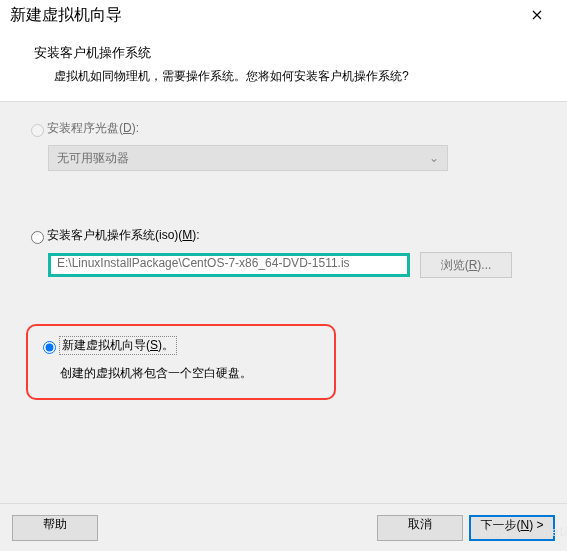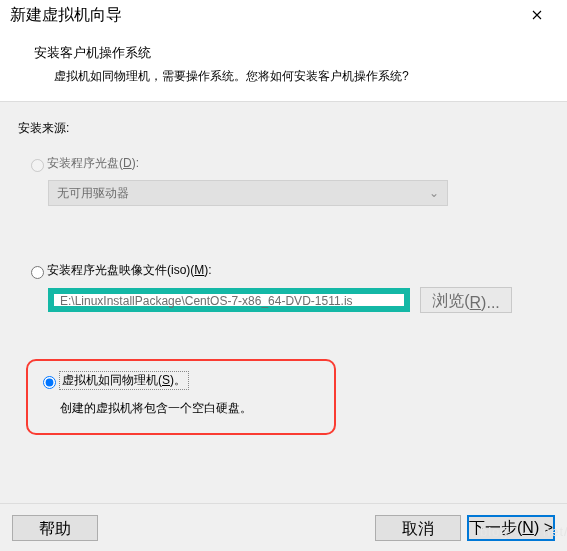--- a/index.html
+++ b/index.html
@@ -15,31 +15,31 @@
 .source-label { font-size: 12px; margin-bottom: 18px; }
 .option { margin-left: 8px; margin-bottom: 12px; }
 .radio-row { display: flex; align-items: center; }
 .radio { width: 13px; height: 13px; }
 .radio-label { font-size: 12px; }
 .radio-label.disabled { color: #6d6d6d; }
 .radio-label u { text-decoration: underline; }
 .combo { margin: 8px 0 0 22px; width: 400px; height: 26px; background: #e1e1e1; border: 1px solid #d0d0d0; display: flex; align-items: center; padding: 0 8px; color: #6d6d6d; font-size: 12px; justify-content: space-between; }
 .combo .chev { color: #909090; }
 .iso-row { display: flex; align-items: center; gap: 10px; margin: 8px 0 0 22px; }
-.iso-input { width: 362px; height: 24px; border: 6px solid #14b8a6; background: #fff; padding: 0 6px; font-size: 12px; color: #6d6d6d; }
-.browse-btn { width: 92px; height: 26px; background: #e9e9e9; border: 1px solid #c9c9c9; color: #6d6d6d; font-size: 16px; display: flex; align-items: flex-end; justify-content: center; }
+.iso-input { width: 362px; height: 24px; border: 3px solid #14b8a6; background: #fff; padding: 0 6px; font-size: 12px; color: #6d6d6d; }
+.browse-btn { width: 92px; height: 26px; background: #e9e9e9; border: 1px solid #c9c9c9; color: #6d6d6d; font-size: 12px; display: flex; align-items: center; justify-content: center; }
 .gap1 { height: 44px; }
 .gap2 { height: 30px; }
 .highlight-box { margin: 4px 8px 0 8px; border: 2.5px solid #fa3c32; border-radius: 10px; padding: 10px 12px 16px 10px; width: 310px; }
 .highlight-box .radio-row { margin-bottom: 10px; }
 .highlight-box .radio-label { border: 1px dotted #888; padding: 0 2px; }
 .hint { font-size: 12px; padding-left: 22px; }
 .footer { position: absolute; bottom: 0; left: 0; right: 0; height: 48px; background: #f0f0f0; border-top: 1px solid #ddd; display: flex; align-items: center; padding: 0 12px; gap: 6px; }
 .footer .spacer { flex: 1; }
-.btn { height: 26px; min-width: 86px; background: #e1e1e1; border: 1px solid #adadad; font-size: 16px; display: flex; align-items: flex-end; justify-content: center; cursor: pointer; }
+.btn { height: 26px; min-width: 86px; background: #e1e1e1; border: 1px solid #adadad; font-size: 12px; display: flex; align-items: flex-start; justify-content: center; cursor: pointer; }
 .btn.primary { border: 2px solid #0078d7; background: #e1e1e1; }
 .btn u { text-decoration: underline; }
 .help-btn { min-width: 86px; }
 .watermark { position: absolute; right: -40px; bottom: 12px; color: #e6e6e6; font-size: 13px; letter-spacing: 1px; pointer-events: none; }
 </style>
 </head>
 <body>
 
 <div class="titlebar">
   <span class="title-text">新建虚拟机向导</span>
@@ -49,63 +49,62 @@
       </svg>
   </div>
 </div>
 
 <div class="header">
   <div class="header-title">安装客户机操作系统</div>
   <div class="header-sub">虚拟机如同物理机，需要操作系统。您将如何安装客户机操作系统?</div>
 </div>
 
 <div class="body">
-  <div class="source-label">安装来源:</div>
 
   <div class="option">
     <div class="radio-row">
       <input type="radio" class="radio" disabled="" style="">
       <span class="radio-label disabled">
         <span>安装程序光盘(</span><u>D</u><span>):</span>
       </span>
     </div>
     <div class="combo">
       <span>无可用驱动器</span>
       <span class="chev">⌄</span>
     </div>
   </div>
 
   <div class="gap1"></div>
 
   <div class="option">
     <div class="radio-row">
       <input type="radio" class="radio" style="">
       <span class="radio-label">
-        <span>安装程序光盘映像文件(iso)(</span><u>M</u><span>):</span>
+        <span>安装客户机操作系统(iso)(</span><u>M</u><span>):</span>
       </span>
     </div>
     <div class="iso-row">
       <div class="iso-input">
         <span>E:\LinuxInstallPackage\CentOS-7-x86_64-DVD-1511.is</span>
       </div>
       <div class="browse-btn">
         <span>浏览(</span>
           <u>R</u>
           <span>)...</span>
       </div>
     </div>
   </div>
 
   <div class="gap2"></div>
 
   <div class="highlight-box">
     <div class="radio-row">
       <input type="radio" class="radio" checked="" style="">
       <span class="radio-label">
-        <span>虚拟机如同物理机(</span><u>S</u><span>)。</span>
+        <span>新建虚拟机向导(</span><u>S</u><span>)。</span>
       </span>
     </div>
     <div class="hint">创建的虚拟机将包含一个空白硬盘。</div>
   </div>
 </div>
 
 <div class="footer">
   <div class="btn help-btn">
       <span>帮助</span>
     </div>

